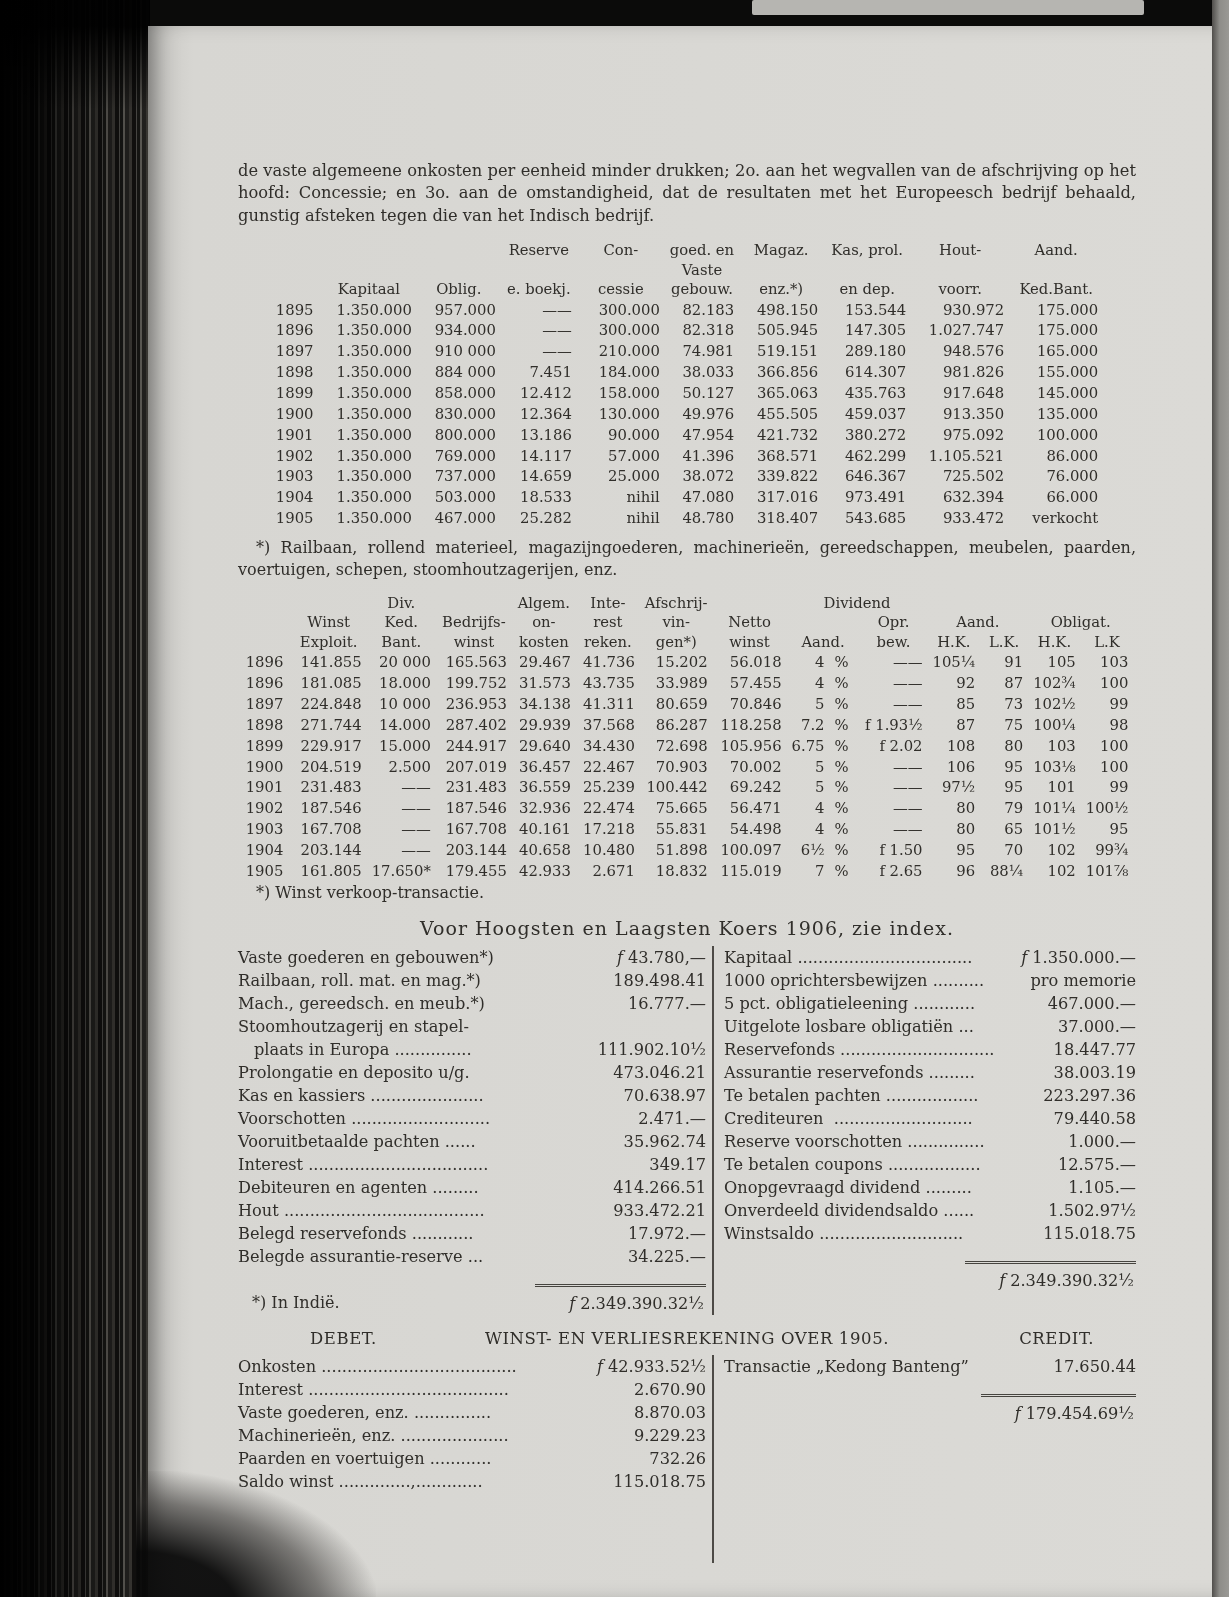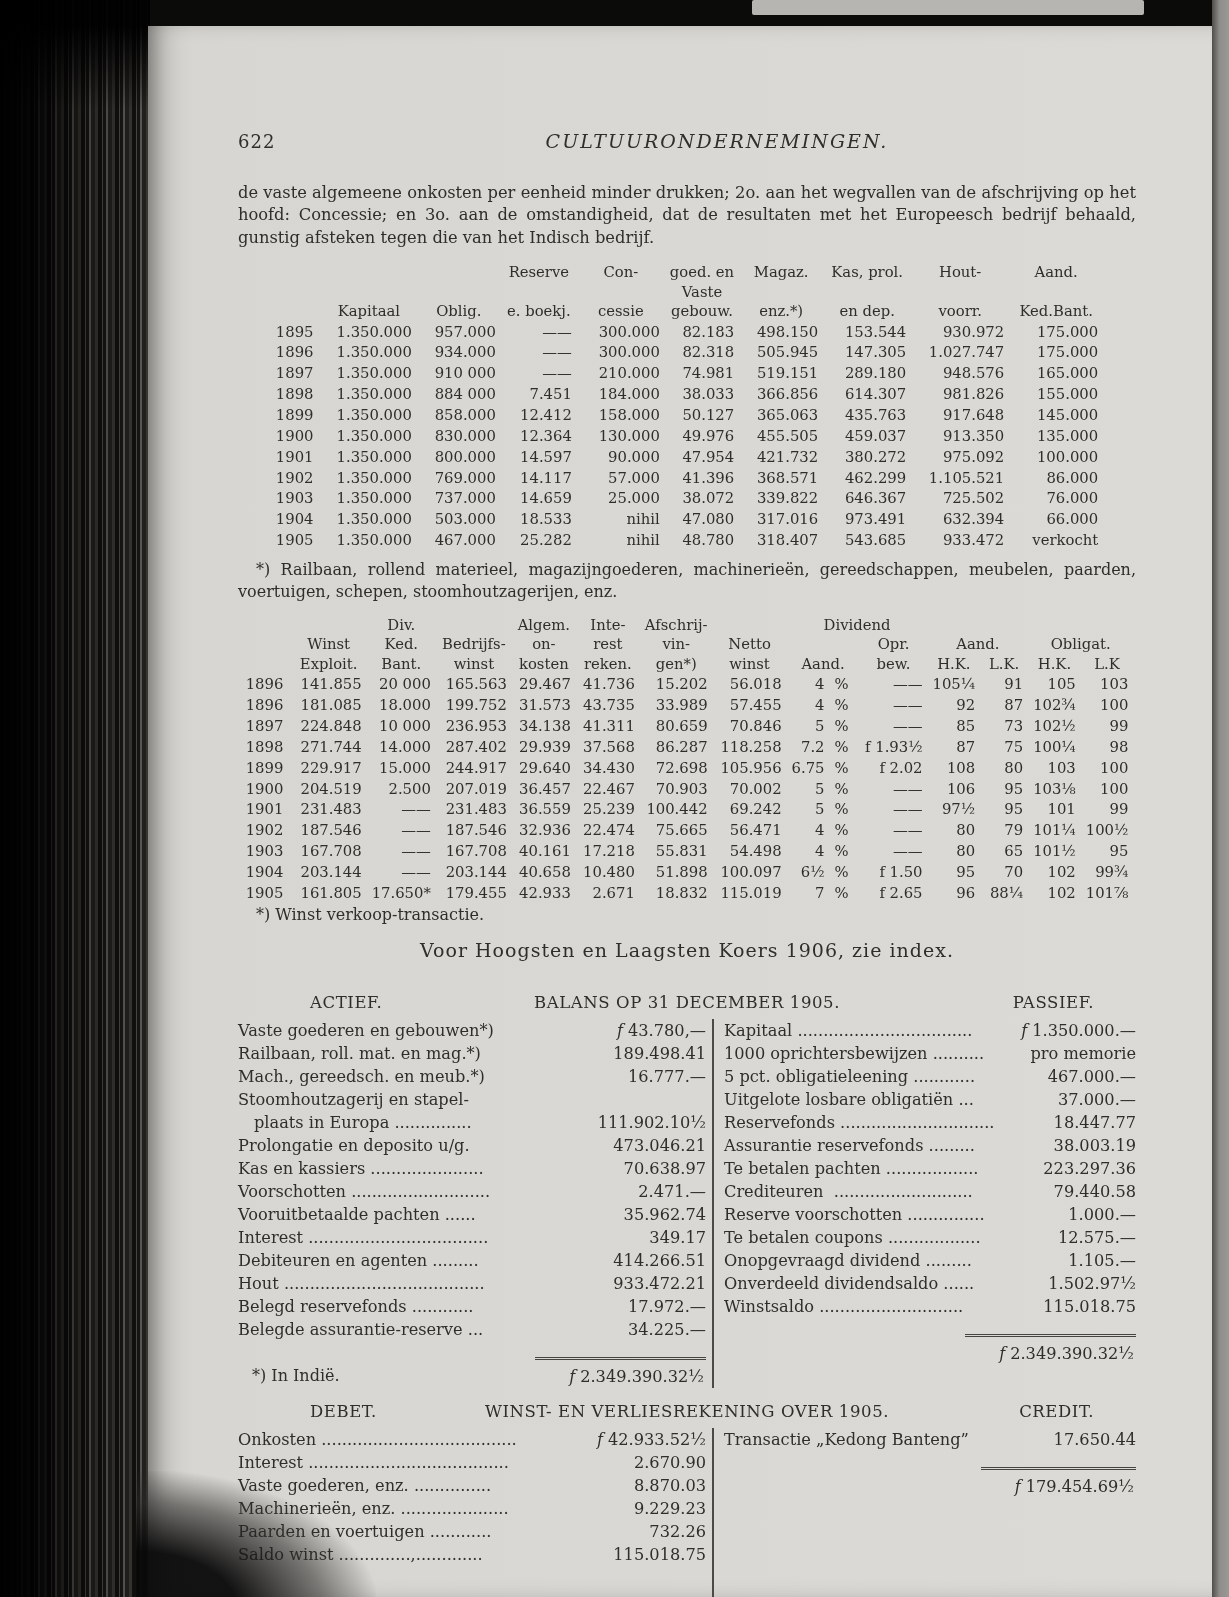--- a/index.html
+++ b/index.html
@@ -89,25 +89,20 @@
 
 <div class="scan">
   <div class="top-bar"></div>
   <div class="top-highlight"></div>
   <div class="spine"></div>
   <div class="right-edge"></div>
 
   <div class="paper">
     <div class="content">
 
-      <div class="pagehead">
-        <span class="pagenum">622</span>
-        <span class="ptitle">CULTUURONDERNEMINGEN.</span>
-        <span class="sp"></span>
-      </div>
 
       <p class="intro">de vaste algemeene onkosten per eenheid minder drukken; 2o. aan het wegvallen van de afschrijving op het hoofd: Concessie; en 3o. aan de omstandigheid, dat de resultaten met het Europeesch bedrijf behaald, gunstig afsteken tegen die van het Indisch bedrijf.</p>
 
       <table class="t1">
           <thead>
             <tr>
               <th colspan="1"></th>
               <th colspan="1"></th>
               <th colspan="1"></th>
               <th colspan="1">Reserve</th>
@@ -213,21 +208,21 @@
               <td>49.976</td>
               <td>455.505</td>
               <td>459.037</td>
               <td>913.350</td>
               <td>135.000</td>
             </tr>
             <tr>
               <td>1901</td>
               <td>1.350.000</td>
               <td>800.000</td>
-              <td>14.597</td>
+              <td>13.186</td>
               <td>90.000</td>
               <td>47.954</td>
               <td>421.732</td>
               <td>380.272</td>
               <td>975.092</td>
               <td>100.000</td>
             </tr>
             <tr>
               <td>1902</td>
               <td>1.350.000</td>
@@ -515,25 +510,20 @@
               <td>102</td>
               <td>101⅞</td>
             </tr>
           </tbody>
         </table>
 
       <p class="fn2">*) Winst verkoop-transactie.</p>
 
       <p class="indexline">Voor Hoogsten en Laagsten Koers 1906, zie index.</p>
 
-      <div class="bheading">
-        <span class="hl">ACTIEF.</span>
-        <span class="hc">BALANS OP 31 DECEMBER 1905.</span>
-        <span class="hr">PASSIEF.</span>
-      </div>
 
       <div class="twocol">
         <div class="col-l">
           <div>
               <div class="lrow">
                 <span class="lbl">Vaste goederen en gebouwen*)</span>
                 <span class="amt"><i>f</i>43.780,—</span>
               </div>
               <div class="lrow">
                 <span class="lbl">Railbaan, roll. mat. en mag.*)</span>

